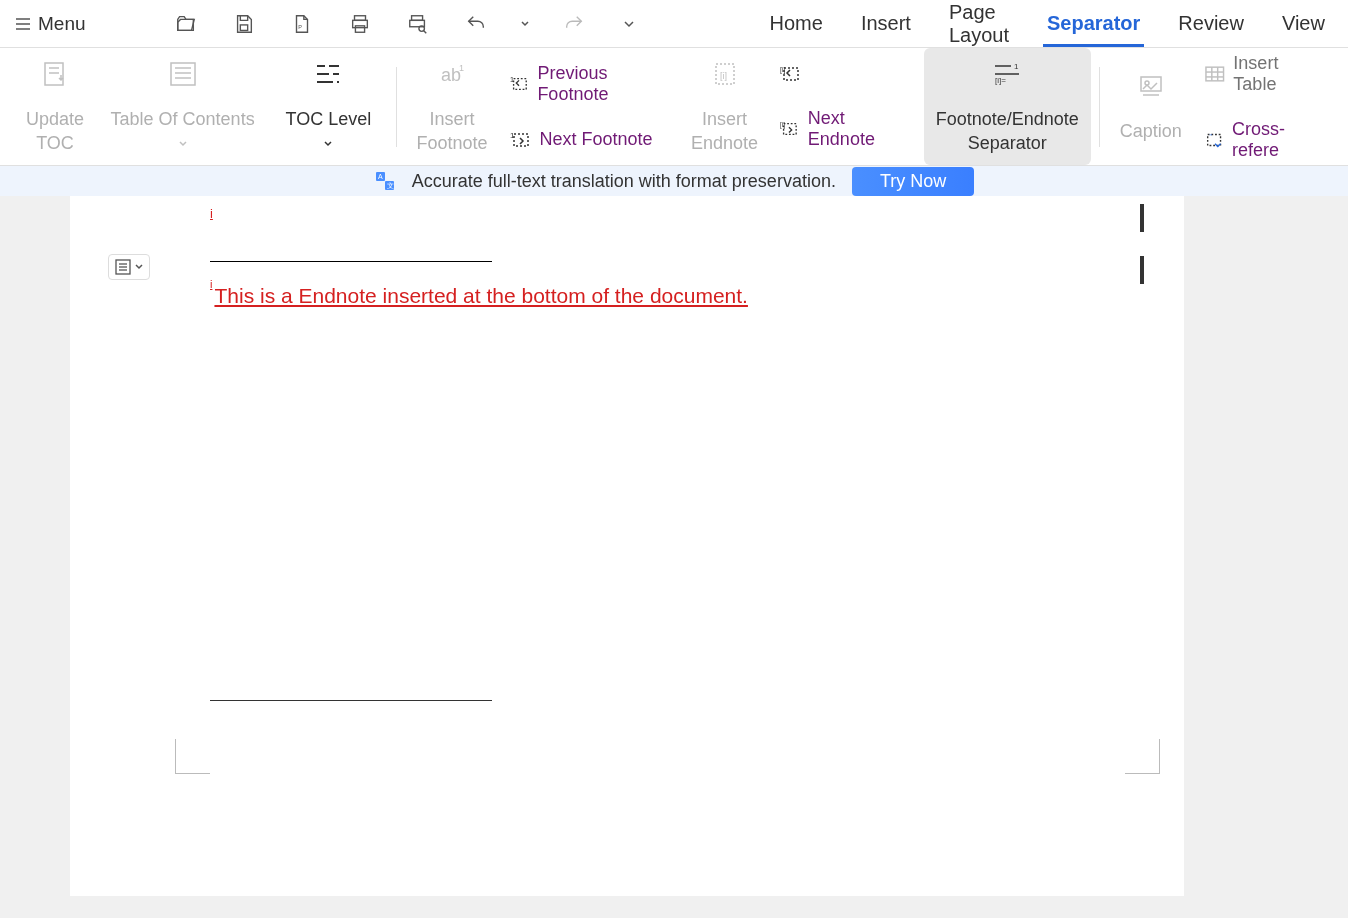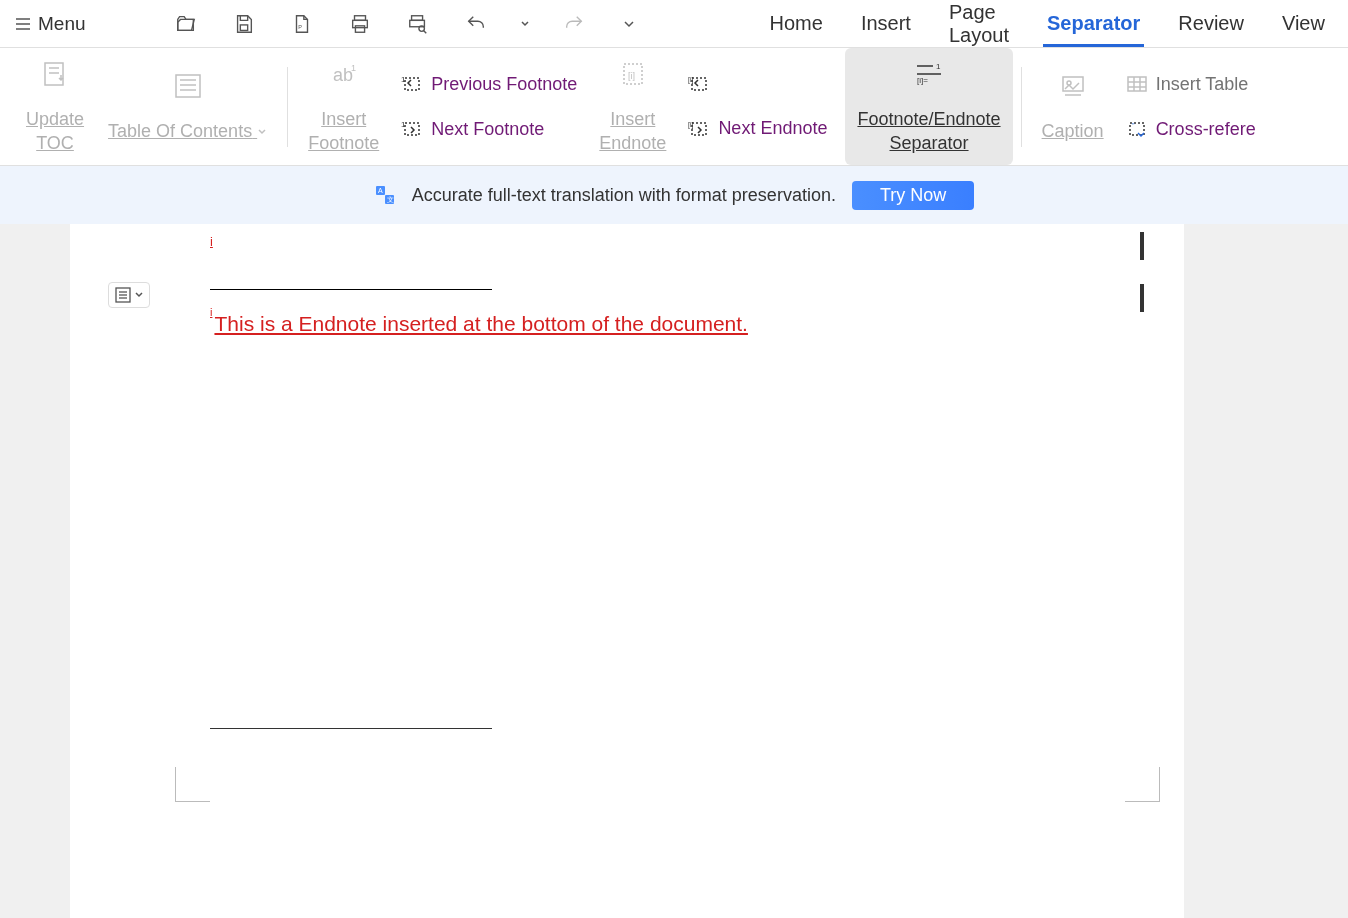--- a/index.html
+++ b/index.html
@@ -114,21 +114,20 @@
   align-items: center;
   justify-content: center;
   padding: 6px 12px;
   cursor: pointer;
   height: 100%;
   gap: 18px;
   font-size: 18px;
   color: #333;
   text-align: center;
   line-height: 1.3;
-  text-decoration: underline;
 }
 .rib-btn-big.disabled {
   color: #b0b0b0;
   cursor: default;
 }
 .rib-btn-big.disabled svg { stroke: #c0c0c0; }
 .rib-btn-big.active {
   background: #e8e8e8;
   border-radius: 6px;
 }
@@ -149,21 +148,21 @@
 }
 .rib-stack {
   display: flex;
   flex-direction: column;
   gap: 12px;
   justify-content: center;
   height: 100%;
 }
 .banner {
   background: #eef4fd;
-  height: 58px;
+  height: 30px;
   display: flex;
   align-items: center;
   justify-content: center;
   gap: 16px;
   font-size: 18px;
   color: #333;
 }
 .try-now {
   background: linear-gradient(90deg, #4a8fff, #3a7fff);
   color: #fff;
@@ -372,20 +371,35 @@
     <div class="rib-btn-big disabled">
       <div class="rib-icon">
           <svg width="30" height="28" viewBox="0 0 30 28" fill="none" stroke="#c0c0c0" stroke-width="1.5">
             <rect x="3" y="3" width="24" height="22"></rect>
             <line x1="7" y1="8" x2="23" y2="8"></line>
             <line x1="7" y1="13" x2="23" y2="13"></line>
             <line x1="7" y1="18" x2="23" y2="18"></line>
           </svg>
         </div>
       <span><span>Table Of Contents</span> <svg style="display:inline;vertical-align:middle" width="10" height="10" viewBox="0 0 10 10" fill="none" stroke="#b0b0b0" stroke-width="1.5">
+            <path d="M2 3l3 3 3-3"></path>
+          </svg></span>
+    </div>
+    <div class="rib-btn-big">
+      <div class="rib-icon">
+          <svg width="30" height="26" viewBox="0 0 30 26" fill="none" stroke="#333" stroke-width="2">
+            <line x1="4" y1="5" x2="12" y2="5"></line>
+            <line x1="4" y1="13" x2="16" y2="13"></line>
+            <line x1="16" y1="5" x2="26" y2="5"></line>
+            <line x1="20" y1="13" x2="26" y2="13"></line>
+            <line x1="4" y1="21" x2="20" y2="21"></line>
+            <line x1="24" y1="21" x2="26" y2="21"></line>
+          </svg>
+        </div>
+      <span><span>TOC Level</span> <svg style="display:inline;vertical-align:middle" width="10" height="10" viewBox="0 0 10 10" fill="none" stroke="#333" stroke-width="1.5">
             <path d="M2 3l3 3 3-3"></path>
           </svg></span>
     </div>
   </div>
   <div class="rib-sep"></div>
 
   <div class="rib-group">
     <div class="rib-btn-big disabled">
       <div class="rib-icon">
           <svg width="30" height="26" viewBox="0 0 30 26" fill="none" stroke="#c0c0c0" stroke-width="1.5">

